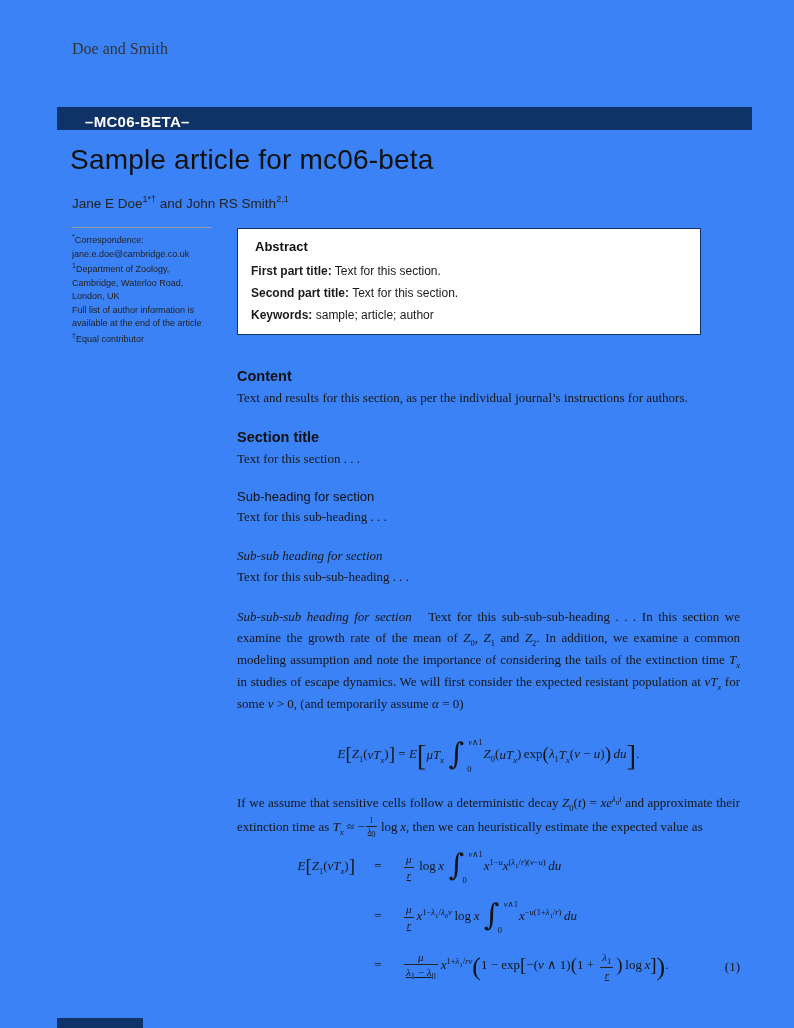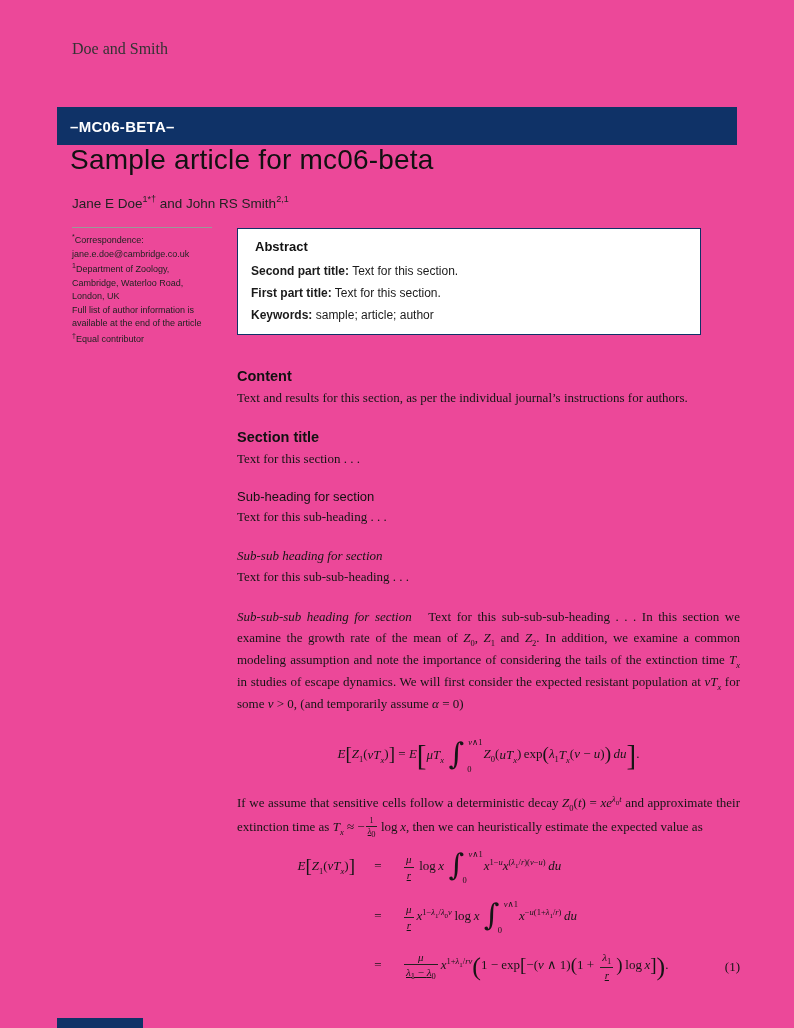--- a/index.html
+++ b/index.html
@@ -1,23 +1,23 @@
 <!DOCTYPE html>
 <html style="--accent: #0f3267;"><head>
 <meta charset="utf-8">
 <style>
   html,body{margin:0;padding:0;background:#ffffff;}
-  .page{position:relative;width:794px;height:1028px;background:#ec4899;overflow:hidden;
+  .page{position:relative;width:794px;height:1028px;background:#3b82f6;overflow:hidden;
         color:#1b1b1b;font-family:"Liberation Serif",serif;}
 
   .running-head{position:absolute;top:40px;left:72px;
 imggen        font:10px "Liberation Sans",sans-serif;color:#333;}
 
-  .banner{position:absolute;top:107px;left:57px;width:680px;height:38px;
-          background:var(--accent);display:flex;align-items:center;}
+  .banner{position:absolute;top:107px;left:57px;width:680px;height:23px;
+          background:var(--accent);display:flex;align-items:flex-end;padding-left:15px;}
   .banner-label{color:#fff;font:bold 15px "Liberation Sans",sans-serif;
           padding-left:13px;letter-spacing:.3px;}
 
   .title{position:absolute;top:144px;left:70px;margin:0;
          font:normal 28px "Liberation Sans",sans-serif;color:#111;letter-spacing:.2px;}
   .authors{position:absolute;top:194px;left:72px;
            font:13.5px "Liberation Sans",sans-serif;color:#222;}
   .authors sup{font-size:9px;}
 
   .sidebar{position:absolute;top:227px;left:72px;width:160px;
@@ -86,22 +86,22 @@
 
   <div class="authors">Jane E Doe<sup>1*†</sup> and John RS Smith<sup>2,1</sup></div>
 
   <aside class="sidebar">
     <div class="side-rule"></div>
     <div class="side-text"><sup>*</sup>Correspondence:<br>jane.e.doe@cambridge.co.uk<br><sup>1</sup>Department of Zoology,<br>Cambridge, Waterloo Road,<br>London, UK<br>Full list of author information is<br>available at the end of the article<br><sup>†</sup>Equal contributor</div>
   </aside>
 
   <section class="abstract-box">
     <div class="abs-heading">Abstract</div>
+    <p class="abs-item"><span class="abs-label">First part title:</span> <span>Text for this section.</span></p>
     <p class="abs-item"><span class="abs-label">Second part title:</span> <span>Text for this section.</span></p>
-    <p class="abs-item"><span class="abs-label">First part title:</span> <span>Text for this section.</span></p>
     <p class="abs-item"><span class="abs-label">Keywords:</span> <span>sample; article; author</span></p>
   </section>
 
   <main class="main-col">
     <h2 class="sec">Content</h2>
     <p class="body">Text and results for this section, as per the individual journal’s instructions for authors.</p>
 
     <h2 class="sec mt">Section title</h2>
     <p class="body">Text for this section . . .</p>
 

